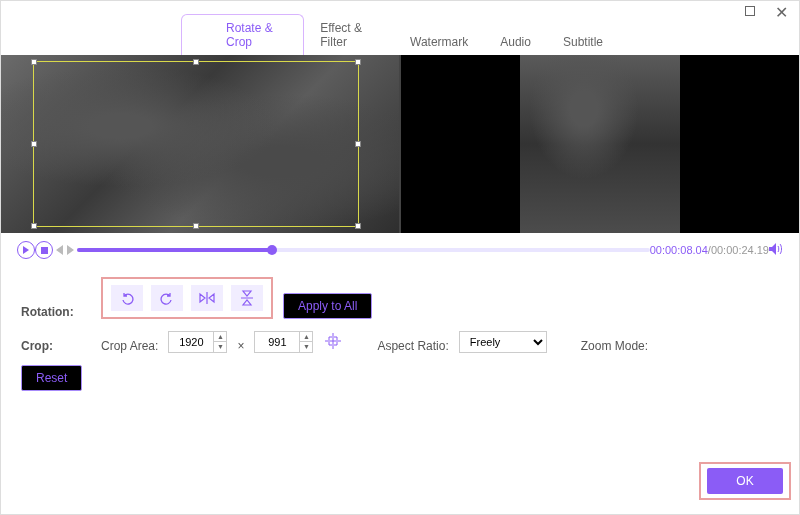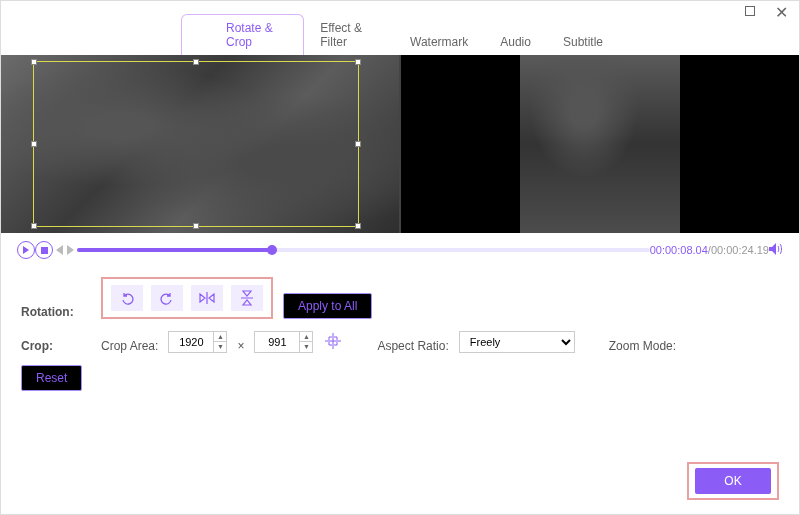--- a/index.html
+++ b/index.html
@@ -110,24 +110,24 @@
   }
   .spinbox { display: flex; align-items: center; }
   .spinners { display: flex; flex-direction: column; border: 1px solid #ccc; border-left: none; }
   .spinners span { width: 12px; height: 10px; font-size: 7px; text-align: center; cursor: pointer; color: #666; line-height: 10px; }
   .spinners span:first-child { border-bottom: 1px solid #ccc; }
   .cross { color: #8b5cf6; font-size: 16px; padding: 0 2px; cursor: pointer; }
 
   .sel {
     height: 22px; border: 1px solid #ccc; font-size: 11px; padding: 0 6px; background: #fff;
   }
-  .sel.ar { width: 116px; } .sel.zm { width: 110px; }
+  .sel.ar { width: 88px; } .sel.zm { width: 110px; }
 
   .footer {
-    position: absolute; bottom: 14px; right: 20px; display: flex; gap: 12px; 
+    position: absolute; bottom: 14px; right: 8px; display: flex; gap: 12px; 
   }
   .ok-wrap { border: 2px solid #e9a0a0; padding: 4px 6px; }
   .ok-btn {
     width: 76px; height: 26px; background: #8b5cf6; color: #fff; border: none;
     font-size: 12px; cursor: pointer; border-radius: 2px;
   }
   .cancel-btn {
     width: 76px; height: 26px; background: #e9e3ff; color: #8b5cf6; border: none;
     font-size: 12px; cursor: pointer; border-radius: 2px;
   }

